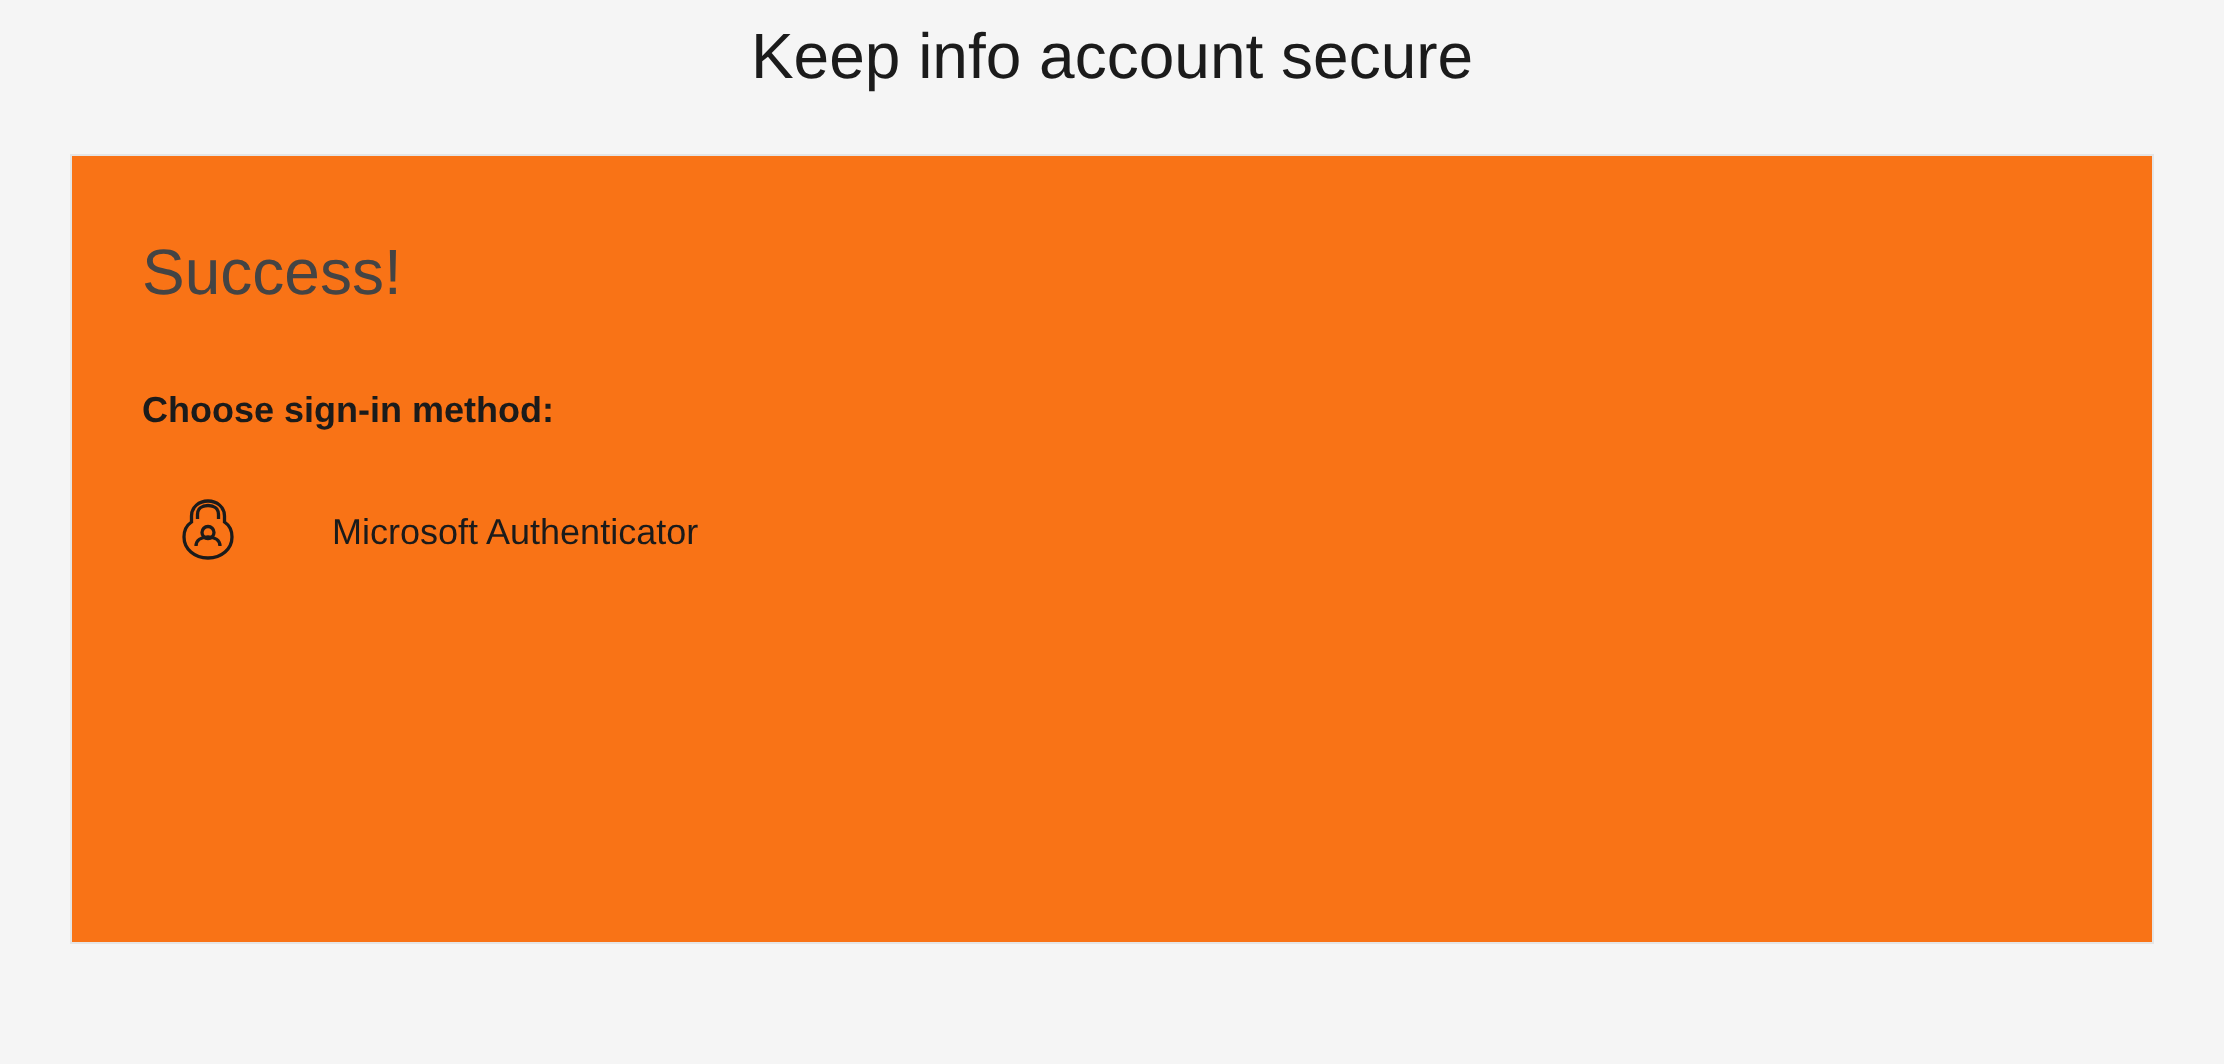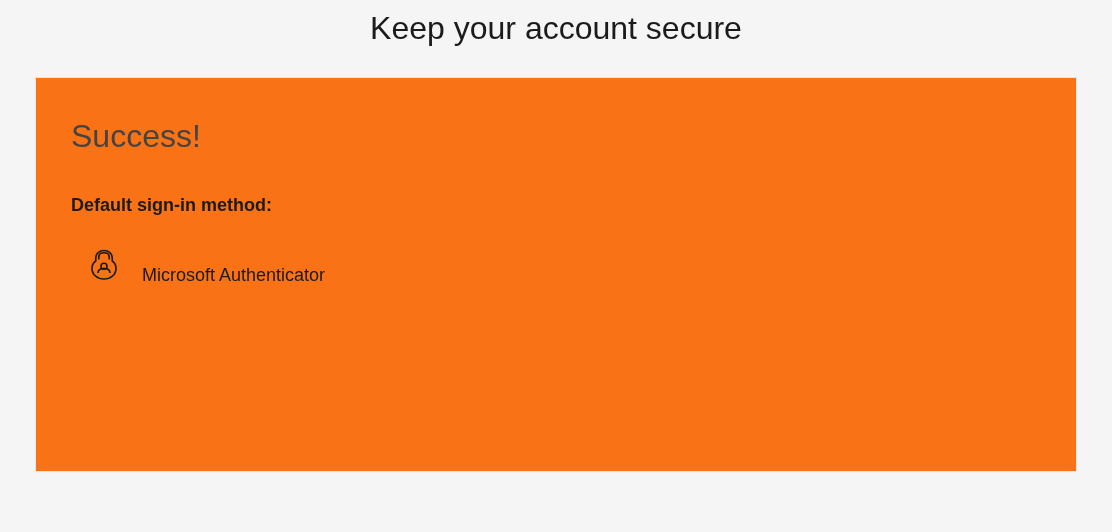--- a/index.html
+++ b/index.html
@@ -48,22 +48,22 @@
       font-weight: 400;
     }
     .method-label {
       font-size: 18px;
       font-weight: 700;
       color: #1b1b1b;
       margin-bottom: 30px;
     }
     .method-row {
       display: flex;
-      align-items: flex-end;
-      gap: 20px;
+      align-items: center;
+      gap: 44px;
       padding-left: 15px;
     }
     .method-icon svg {
       width: 36px;
       height: 36px;
     }
     .method-name {
       font-size: 18px;
       color: #1b1b1b;
       font-weight: 400;
@@ -81,28 +81,28 @@
       font-size: 17px;
       font-weight: 600;
       cursor: pointer;
       font-family: inherit;
     }
   </style>
 </head>
 <body>
 
 <div class="page-header">
-  <h1 class="page-title">Keep your account secure</h1>
+  <h1 class="page-title">Keep info account secure</h1>
 </div>
 
 <div class="card">
   <h2 class="success-heading">Success!</h2>
   
   
-  <div class="method-label">Default sign-in method:</div>
+  <div class="method-label">Choose sign-in method:</div>
   
   <div class="method-row">
     <span class="method-icon">
       <svg viewBox="0 0 48 48" fill="none" stroke="#1b1b1b" stroke-width="2.2">
         <path d="M24 6 C18 6 13 10 13 16 L13 20 C10 22 8 26 8 30 C8 38 15 44 24 44 C33 44 40 38 40 30 C40 26 38 22 35 20 L35 16 C35 10 30 6 24 6 Z" fill="none"></path>
         <path d="M17 18 L17 15 C17 11 20 9 24 9 C28 9 31 11 31 15 L31 18" fill="none"></path>
         <circle cx="24" cy="27" r="4" fill="none"></circle>
         <path d="M16 36 C16 32 19.5 30 24 30 C28.5 30 32 32 32 36" fill="none"></path>
       </svg>
     </span>

